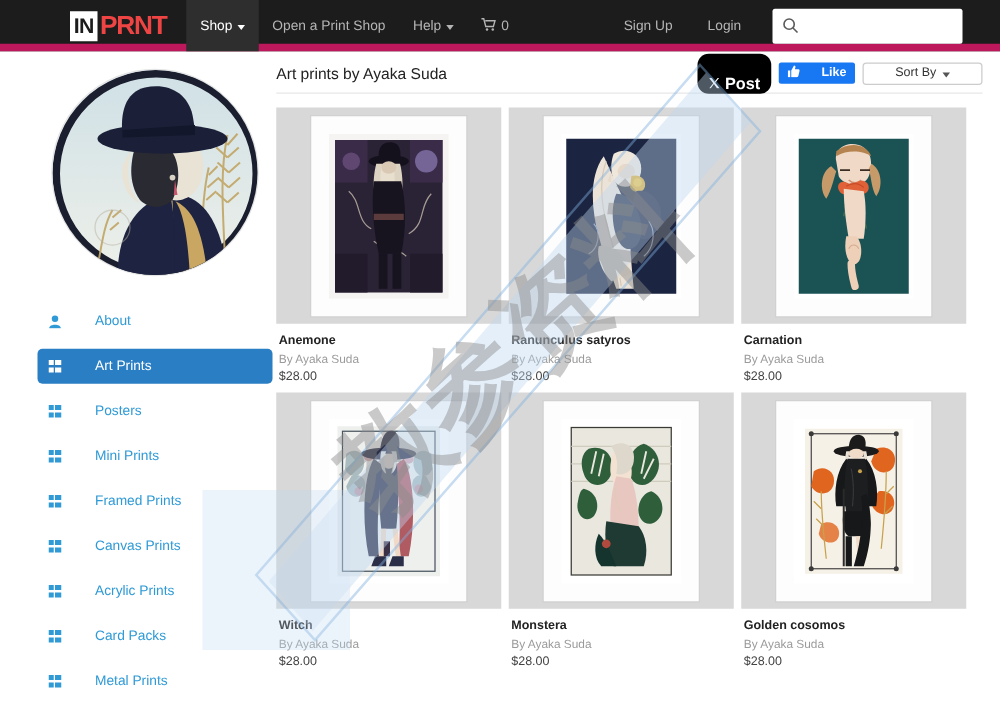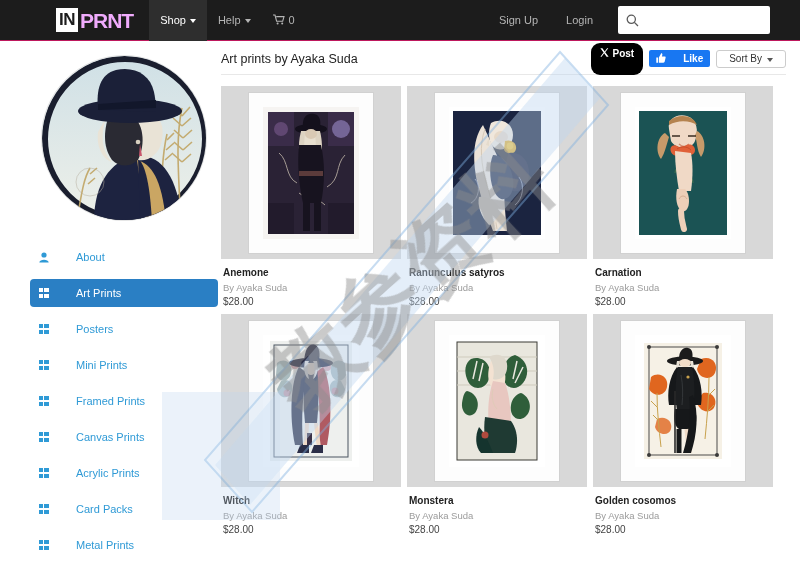--- a/index.html
+++ b/index.html
@@ -7,34 +7,34 @@
     width: 800px; height: 565px;
     font-family: "Liberation Sans", sans-serif;
     background: #ffffff;
     overflow: hidden;
   }
   #page { position: relative; width: 800px; height: 565px; background: #fff; }
 
   
   .topnav {
     position: absolute; left: 0; top: 0; width: 800px; height: 41px;
-    background: #1c1c1c; display: flex; align-items: center;
-    border-bottom: 1px solid #be185d;
+    background: #1c1c1c; display: flex; align-items: flex-start;
+    border-bottom: 6px solid #be185d;
   }
   .logo {
     display: flex; align-items: center; height: 41px;
     margin-left: 56px; gap: 2px; user-select: none;
   }
   .logo-in {
     background: #fff; color: #1c1c1c; font-weight: 700; font-size: 17px;
     line-height: 1; padding: 3px 3px 4px 3px; letter-spacing: -0.5px;
     font-family: "Liberation Sans", sans-serif;
   }
   .logo-prnt {
-    color: #f0abfc; font-weight: 700; font-size: 21px; letter-spacing: -1px;
+    color: #ef4444; font-weight: 700; font-size: 21px; letter-spacing: -1px;
     line-height: 1; font-family: "Liberation Sans", sans-serif;
   }
   .nav-items { display: flex; align-items: center; height: 41px; margin-left: 16px; }
   .nav-item {
     color: #b5b5b5; font-size: 11px; padding: 0 11px; height: 41px;
     display: flex; align-items: center; gap: 4px; cursor: pointer;
     text-decoration: none; white-space: nowrap;
   }
   .nav-item.active { background: #2e2e2e; color: #fff; }
   .caret {
@@ -90,33 +90,33 @@
 
   
   .content { position: absolute; left: 221px; top: 4px; width: 565px; }
   .content-head {
     display: flex; align-items: center; height: 30px; padding-top: 6px;
     border-bottom: 1px solid #e8e8e8; padding-bottom: 8px;
   }
   .content-title { font-size: 12.5px; color: #222; }
   .head-actions { margin-left: auto; display: flex; align-items: center; gap: 6px; }
   .btn-xpost {
-    background: #000; color: #fff; font-size: 10px; border-radius: 9px;
-    height: 17px; display: flex; align-items: flex-end; gap: 4px;
+    background: #000; color: #fff; font-size: 13px; border-radius: 9px;
+    height: 17px; display: flex; align-items: flex-start; gap: 4px;
     padding: 16px 9px; cursor: pointer; font-weight: 600;
   }
   .btn-like {
     background: #1877f2; color: #fff; font-size: 10px; border-radius: 2px;
     height: 17px; display: flex; align-items: center; gap: 17px;
     padding: 0 7px; cursor: pointer; font-weight: 700;
   }
   .btn-sortby {
     background: #fff; border: 1px solid #ccc; color: #333; font-size: 10px;
     border-radius: 3px; height: 18px; display: flex; align-items: center;
-    gap: 5px; padding: 0 12px; cursor: pointer;
+    gap: 5px; padding: 0 25px; cursor: pointer;
   }
 
   
   .grid {
     margin-top: 11px; display: grid; grid-template-columns: repeat(3, 180px);
     gap: 6px 6px;
   }
   .card { width: 180px; cursor: pointer; }
   .thumb {
     width: 180px; height: 173px; background: #d8d8d8;
@@ -147,20 +147,23 @@
 
     <div class="logo">
       <span class="logo-in">IN</span>
       <span class="logo-prnt">PRNT</span>
     </div>
 
     <div class="nav-items">
       <a class="nav-item active">
         <span>Shop</span>
         <span class="caret"></span>
+      </a>
+      <a class="nav-item">
+        <span>Open a Print Shop</span>
       </a>
       <a class="nav-item">
         <span>Help</span>
         <span class="caret"></span>
       </a>
       <a class="nav-item">
         <span class="cart-glyph">
           <svg width="12" height="11" viewBox="0 0 12 11" fill="none">
             <path d="M0 1h2l1.6 6.2h6.1L11 2.6H3.2" stroke="#b5b5b5" stroke-width="1.1" fill="none"></path>
             <circle cx="4.6" cy="9.6" r="1" fill="#b5b5b5"></circle>

